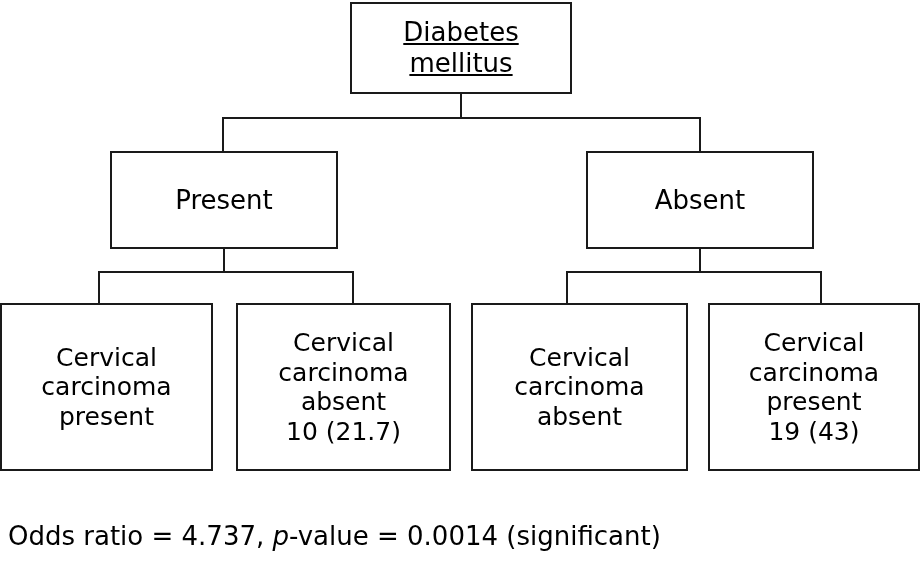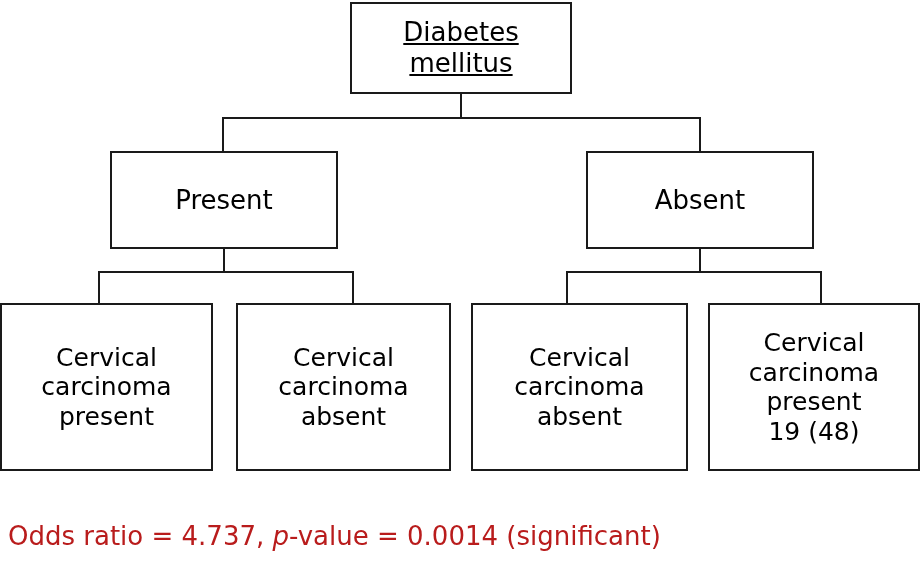--- a/index.html
+++ b/index.html
@@ -86,21 +86,21 @@
   #bus-2b      { left: 566px; top: 271px; width: 256px; }
   #drop-l3     { left: 566px; top: 271px; height: 34px; }
   #drop-l4     { left: 820px; top: 271px; height: 34px; }
 
   
   #caption {
     position: absolute;
     left: 8px;
     top: 521px;
     font-size: 26px;
-    color: #b91c1c;
+    color: #000000;
     white-space: nowrap;
   }
   #caption .ital { font-style: italic; }
 </style>
 </head>
 <body>
 
 <div id="stage">
 
   <div class="conn v" id="stem-root"></div>
@@ -133,30 +133,31 @@
   <div class="node leaf" id="leaf-1">
     <span class="line">Cervical</span>
     <span class="line">carcinoma</span>
     <span class="line">present</span>
   </div>
 
   <div class="node leaf" id="leaf-2">
     <span class="line">Cervical</span>
     <span class="line">carcinoma</span>
     <span class="line">absent</span>
+    <span class="line">10 (21.7)</span>
   </div>
 
   <div class="node leaf" id="leaf-3">
     <span class="line">Cervical</span>
     <span class="line">carcinoma</span>
     <span class="line">absent</span>
   </div>
 
   <div class="node leaf" id="leaf-4">
     <span class="line">Cervical</span>
     <span class="line">carcinoma</span>
     <span class="line">present</span>
-    <span class="line">19 (48)</span>
+    <span class="line">19 (43)</span>
   </div>
 
   <div id="caption"><span>Odds ratio = 4.737, </span><span class="ital">p</span><span>-value = 0.0014 (significant)</span></div>
 
 </div>
 
 </body></html>

